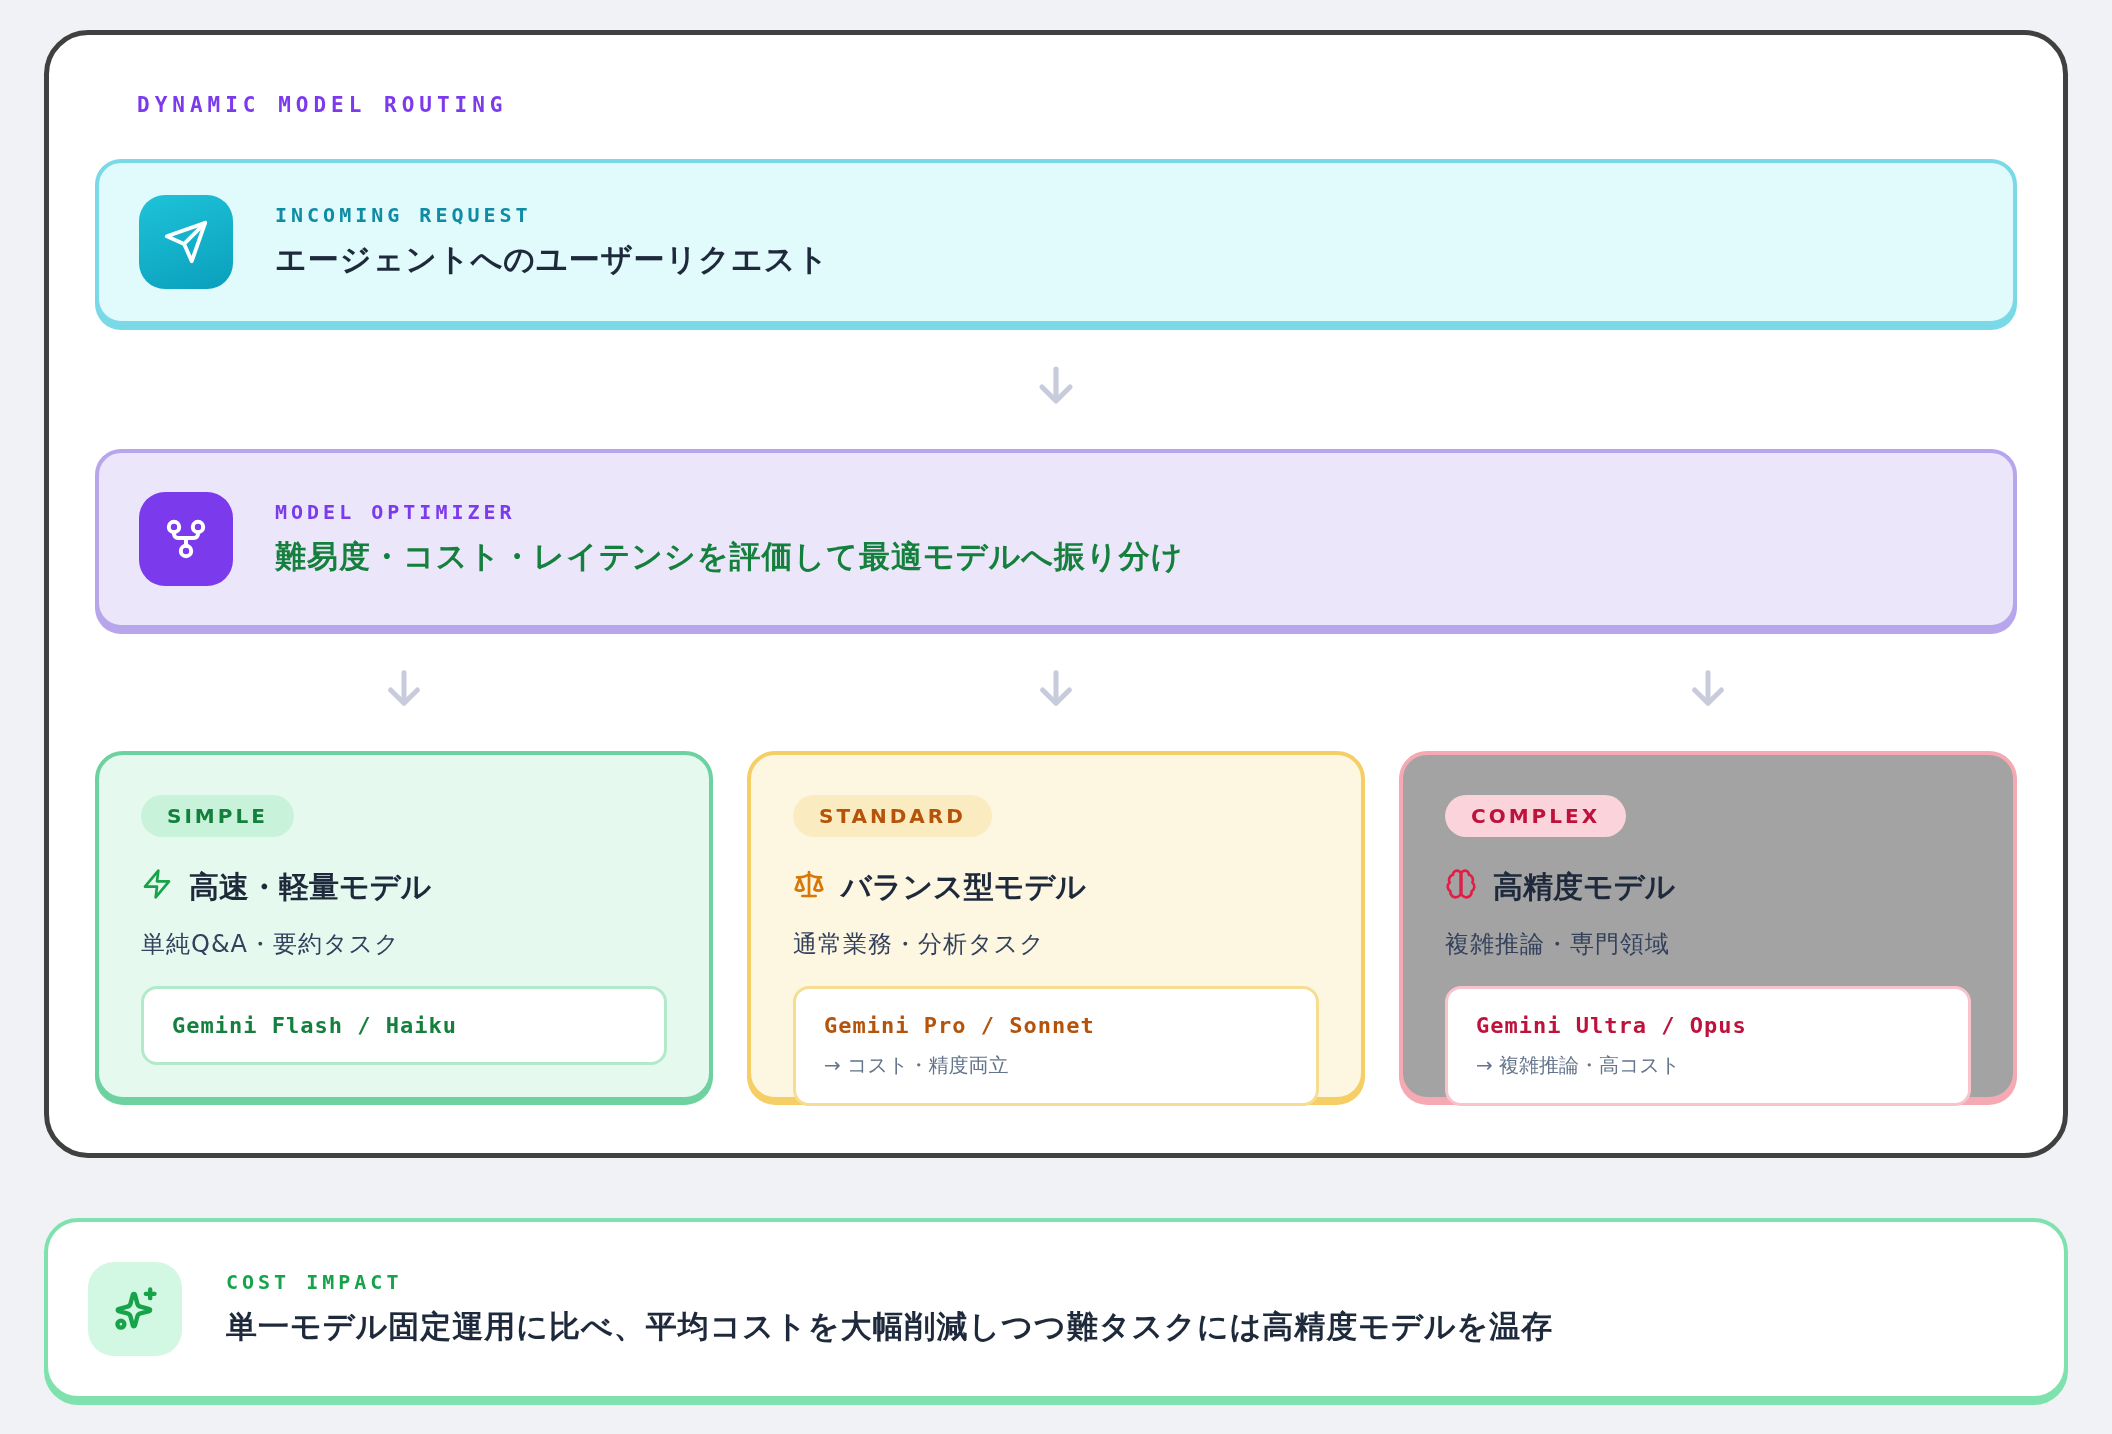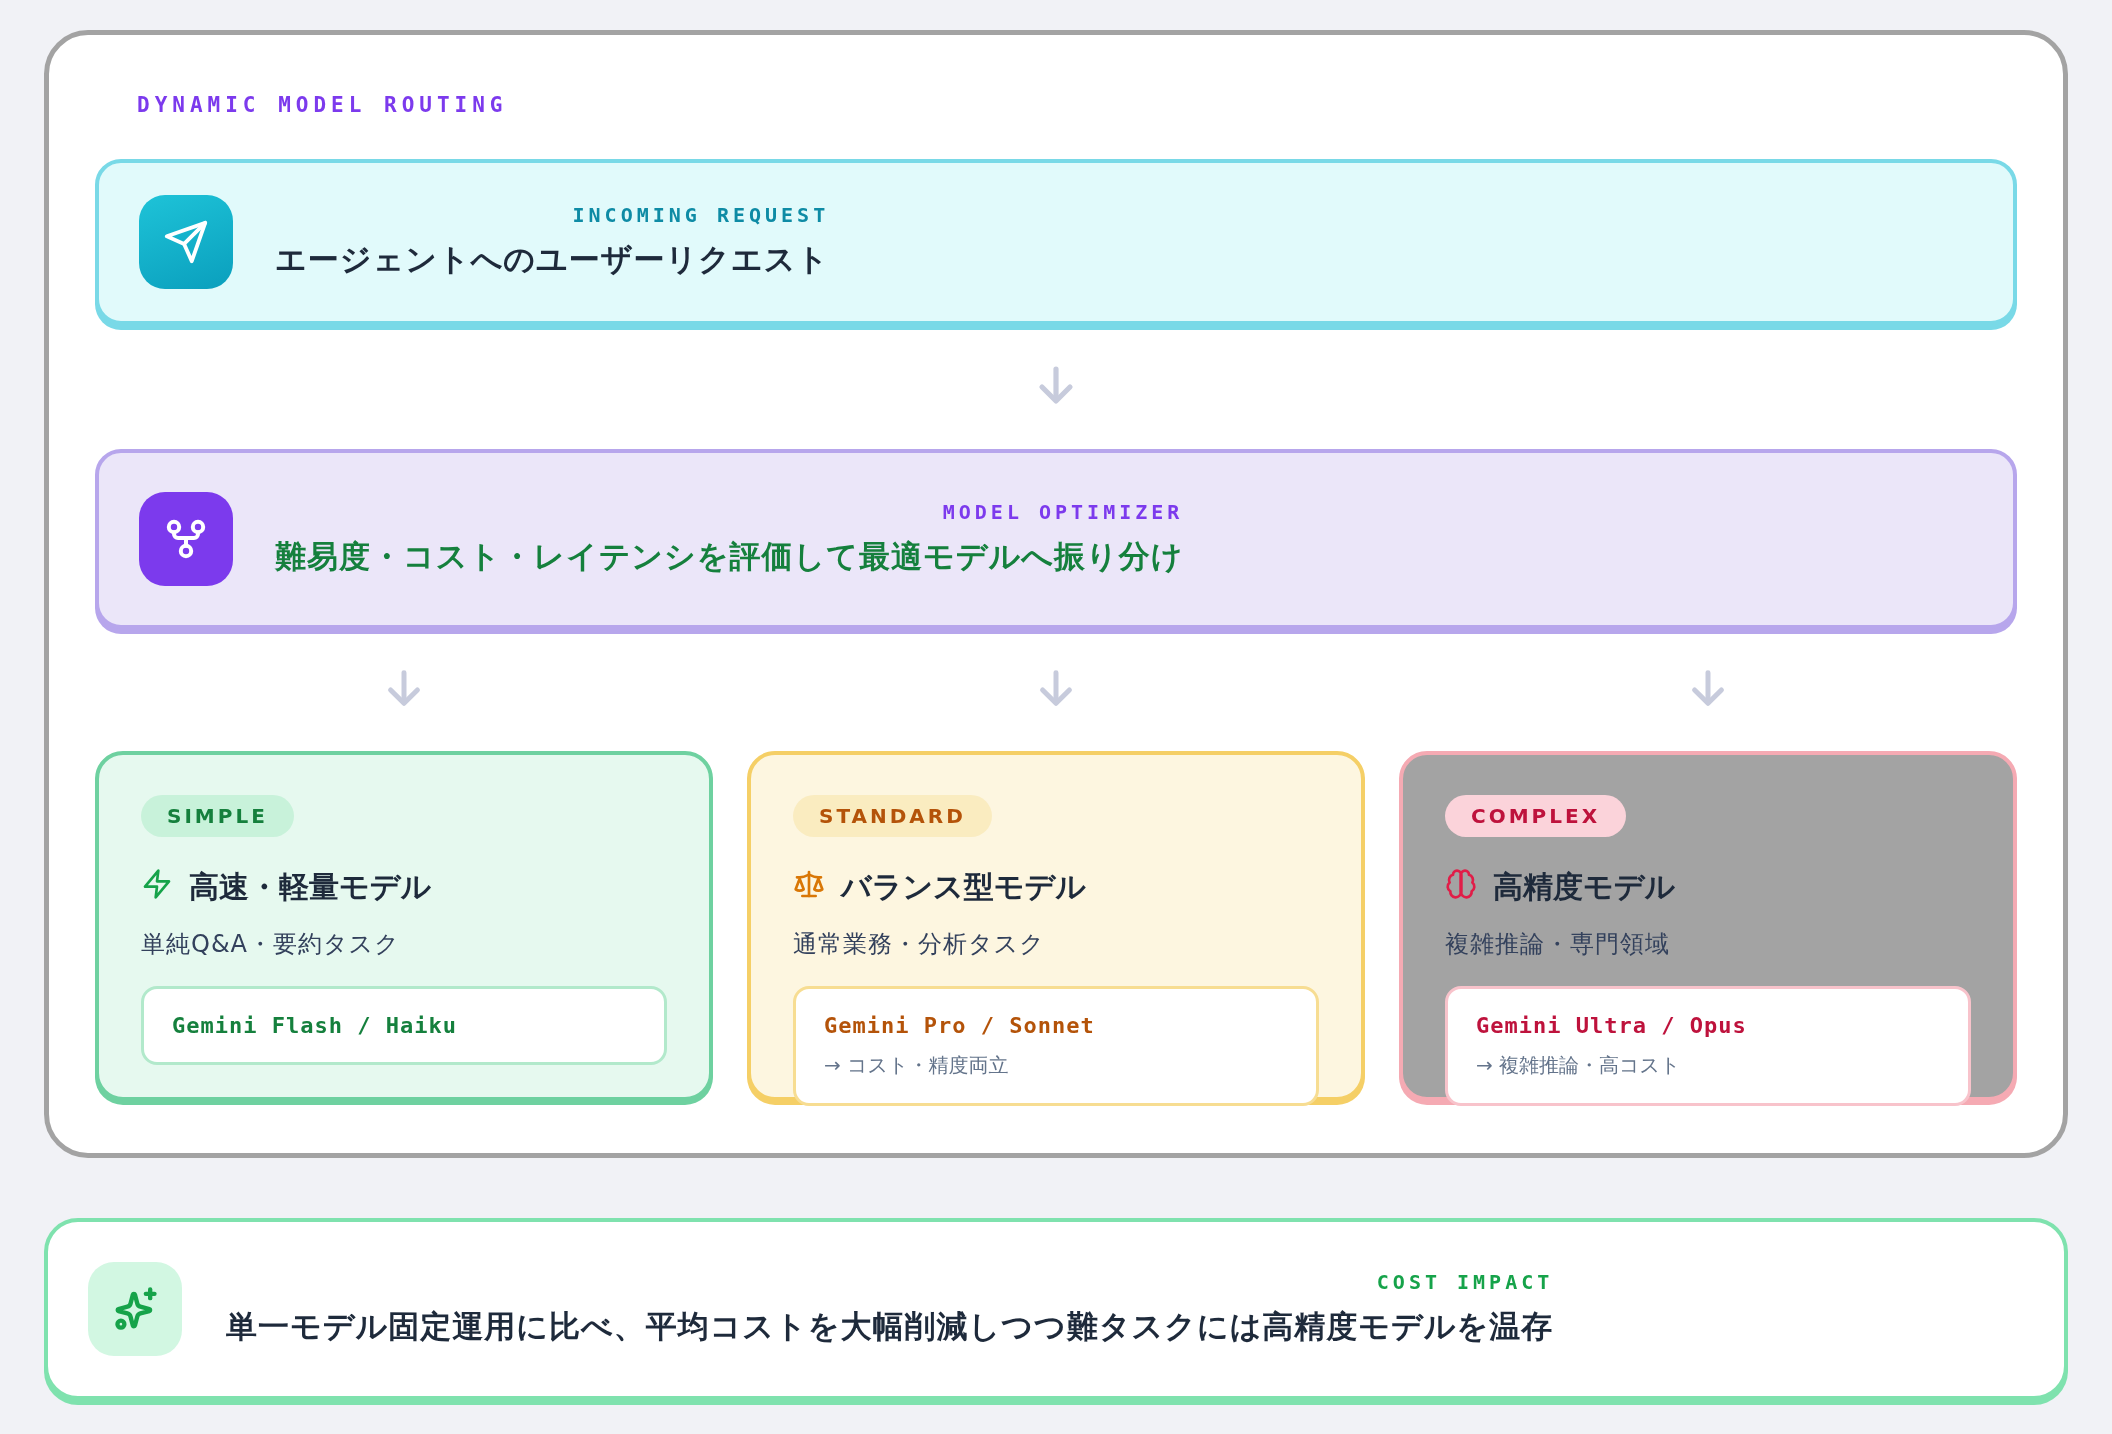--- a/index.html
+++ b/index.html
@@ -9,21 +9,21 @@
     font-family: "DejaVu Sans", "Liberation Sans", sans-serif;
     color: #1e293b;
   }
   .mono { font-family: "DejaVu Sans Mono", "Liberation Mono", monospace; }
 
   .stage { width: 2112px; height: 1434px; padding: 30px 44px 32px 44px; }
 
   
   .panel {
     background: #ffffff;
-    border: 5px solid #a3a3a3;
+    border: 5px solid #404040;
     border-radius: 44px;
     padding: 58px 46px 54px 46px;
     width: 2024px;
     height: 1128px;
   }
   .panel-title {
     font-size: 21px;
     font-weight: bold;
     letter-spacing: 5px;
     color: #7c3aed;
@@ -59,21 +59,20 @@
   }
   .tile.cyan-tile  { background: linear-gradient(160deg, #1ec3d8, #0a9fbd); }
   .tile.purple-tile{ background: #7c3aed; }
   .tile.mint-tile  { background: #d2f7e2; }
 
   .flow-label {
     font-size: 20px;
     font-weight: bold;
     letter-spacing: 4px;
     margin-bottom: 12px;
-    text-align: right;
   }
   .flow-label.cyan-label   { color: #0e8ba5; }
   .flow-label.purple-label { color: #7c3aed; }
   .flow-label.green-label  { color: #16a34a; }
   .flow-heading {
     font-size: 31px;
     font-weight: bold;
     color: #1e2a3b;
     letter-spacing: 1px;
   }

